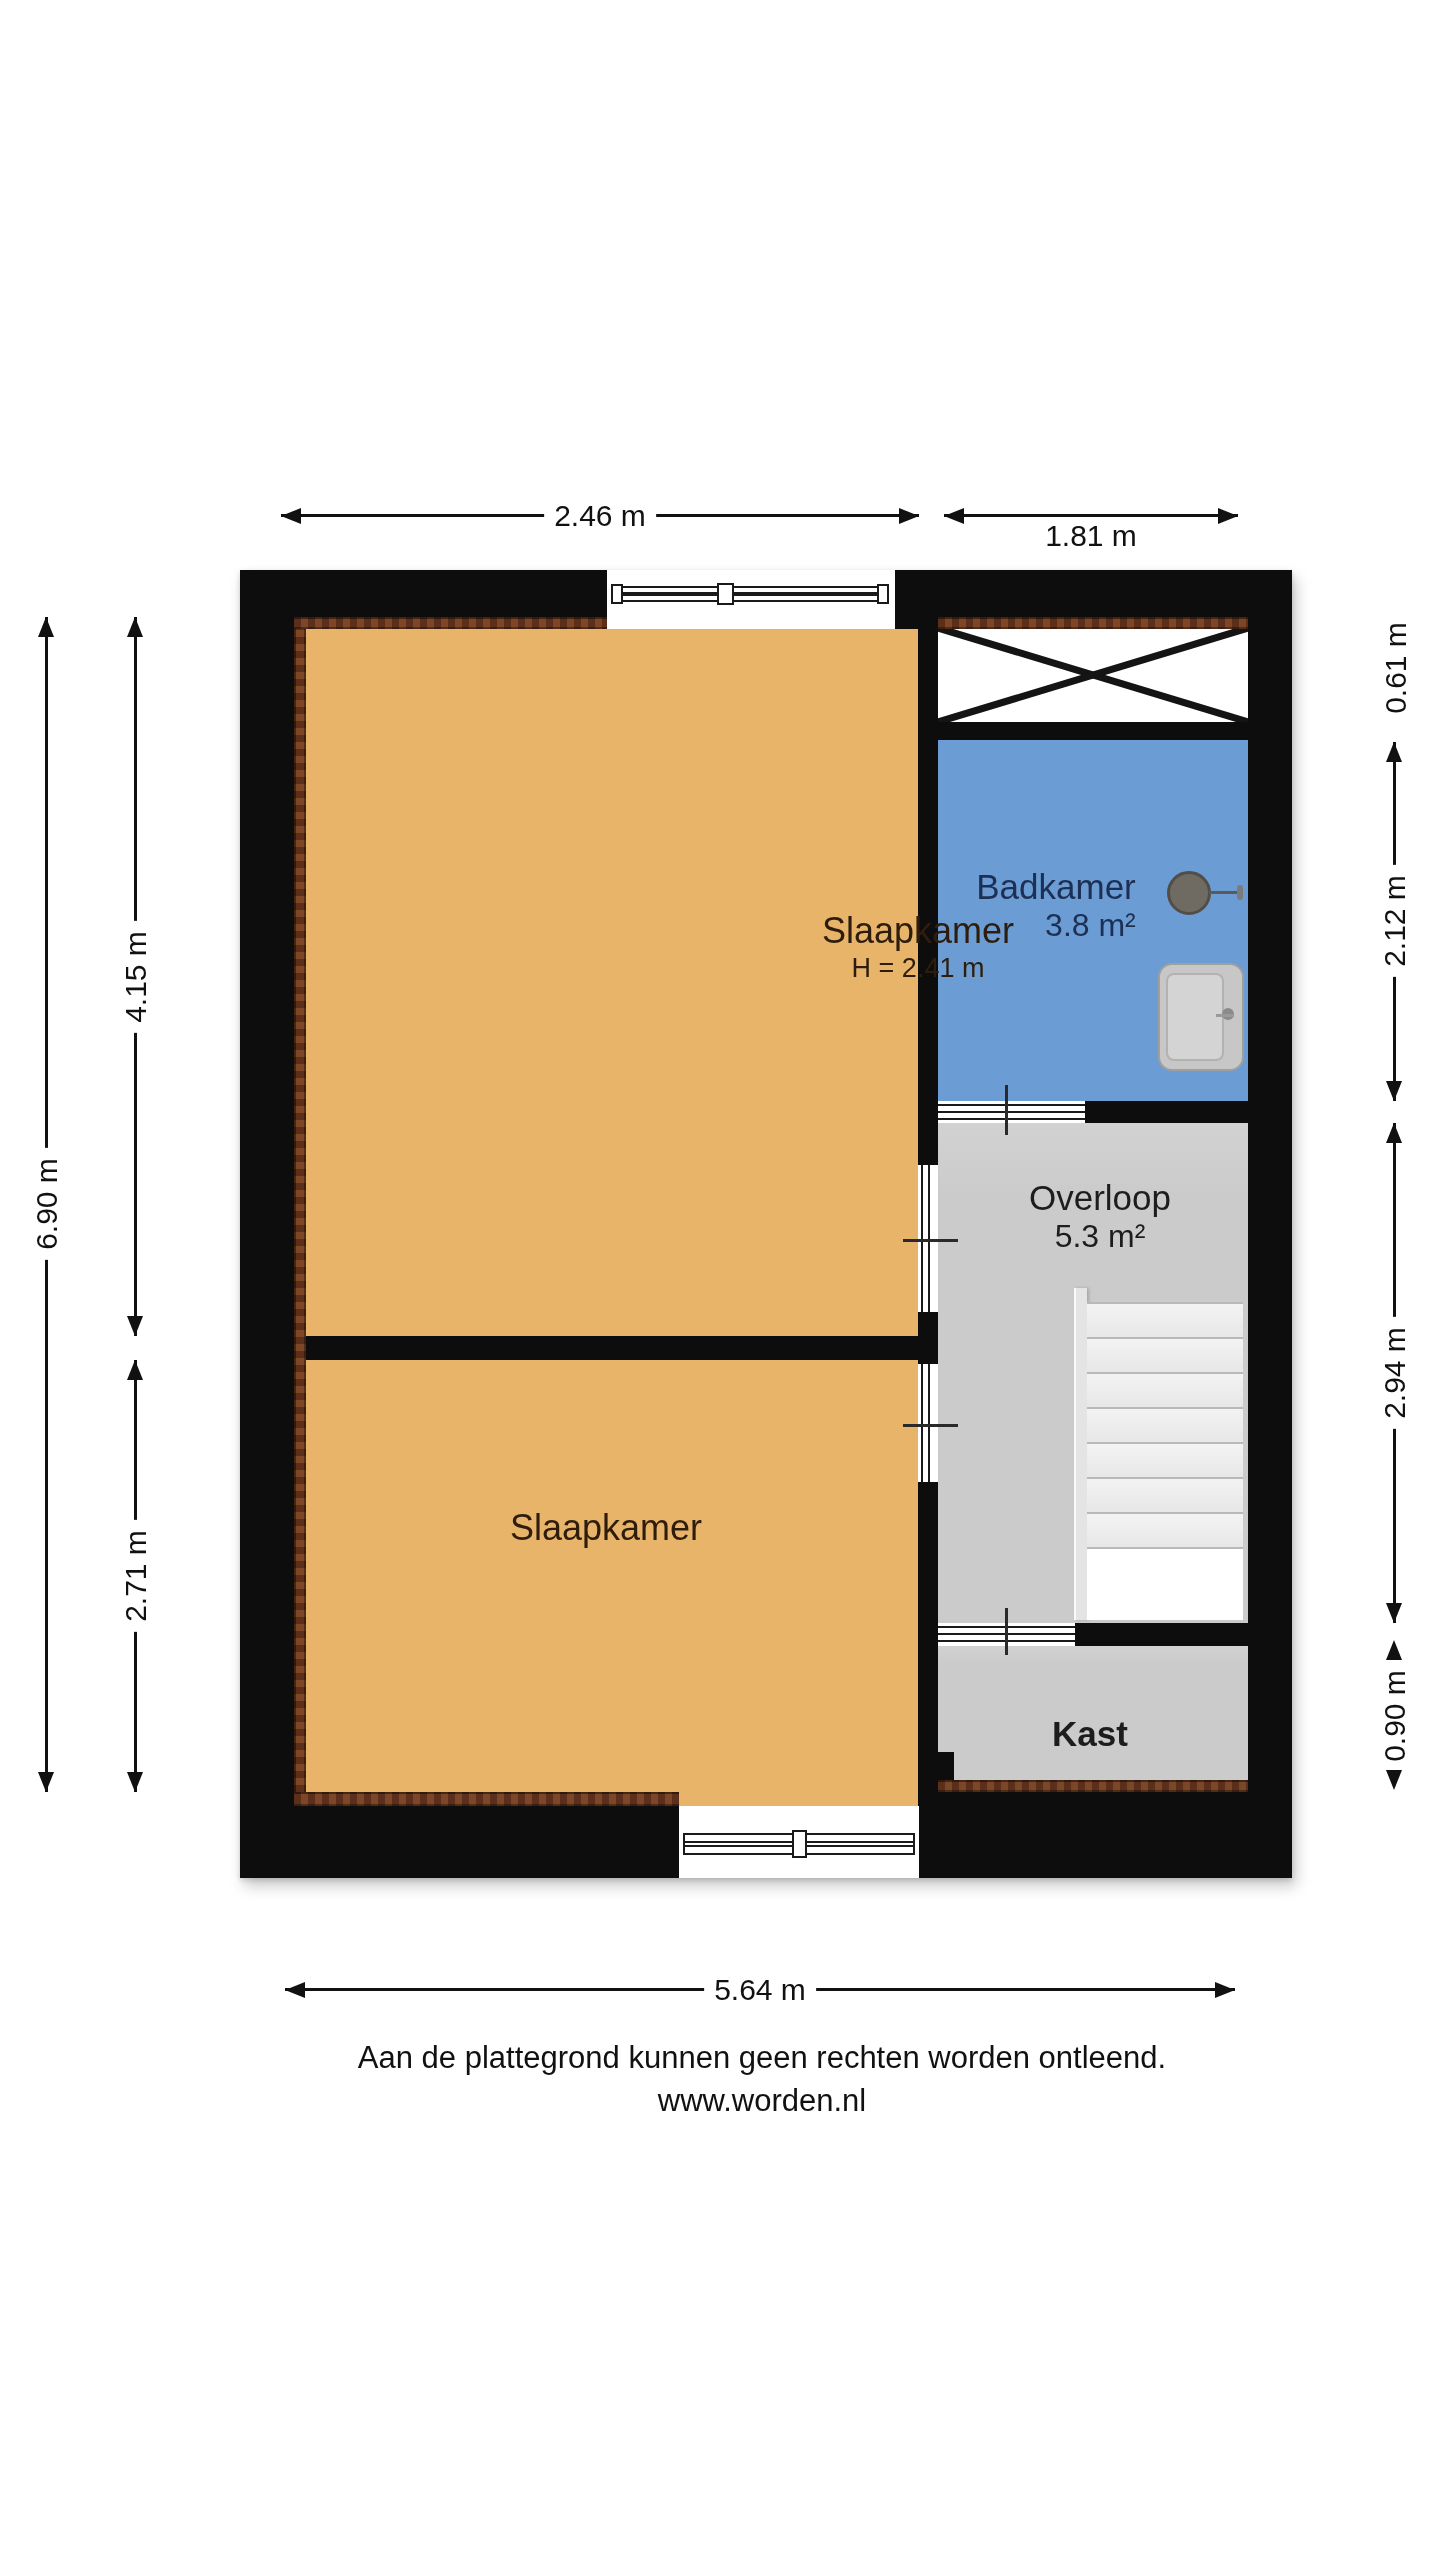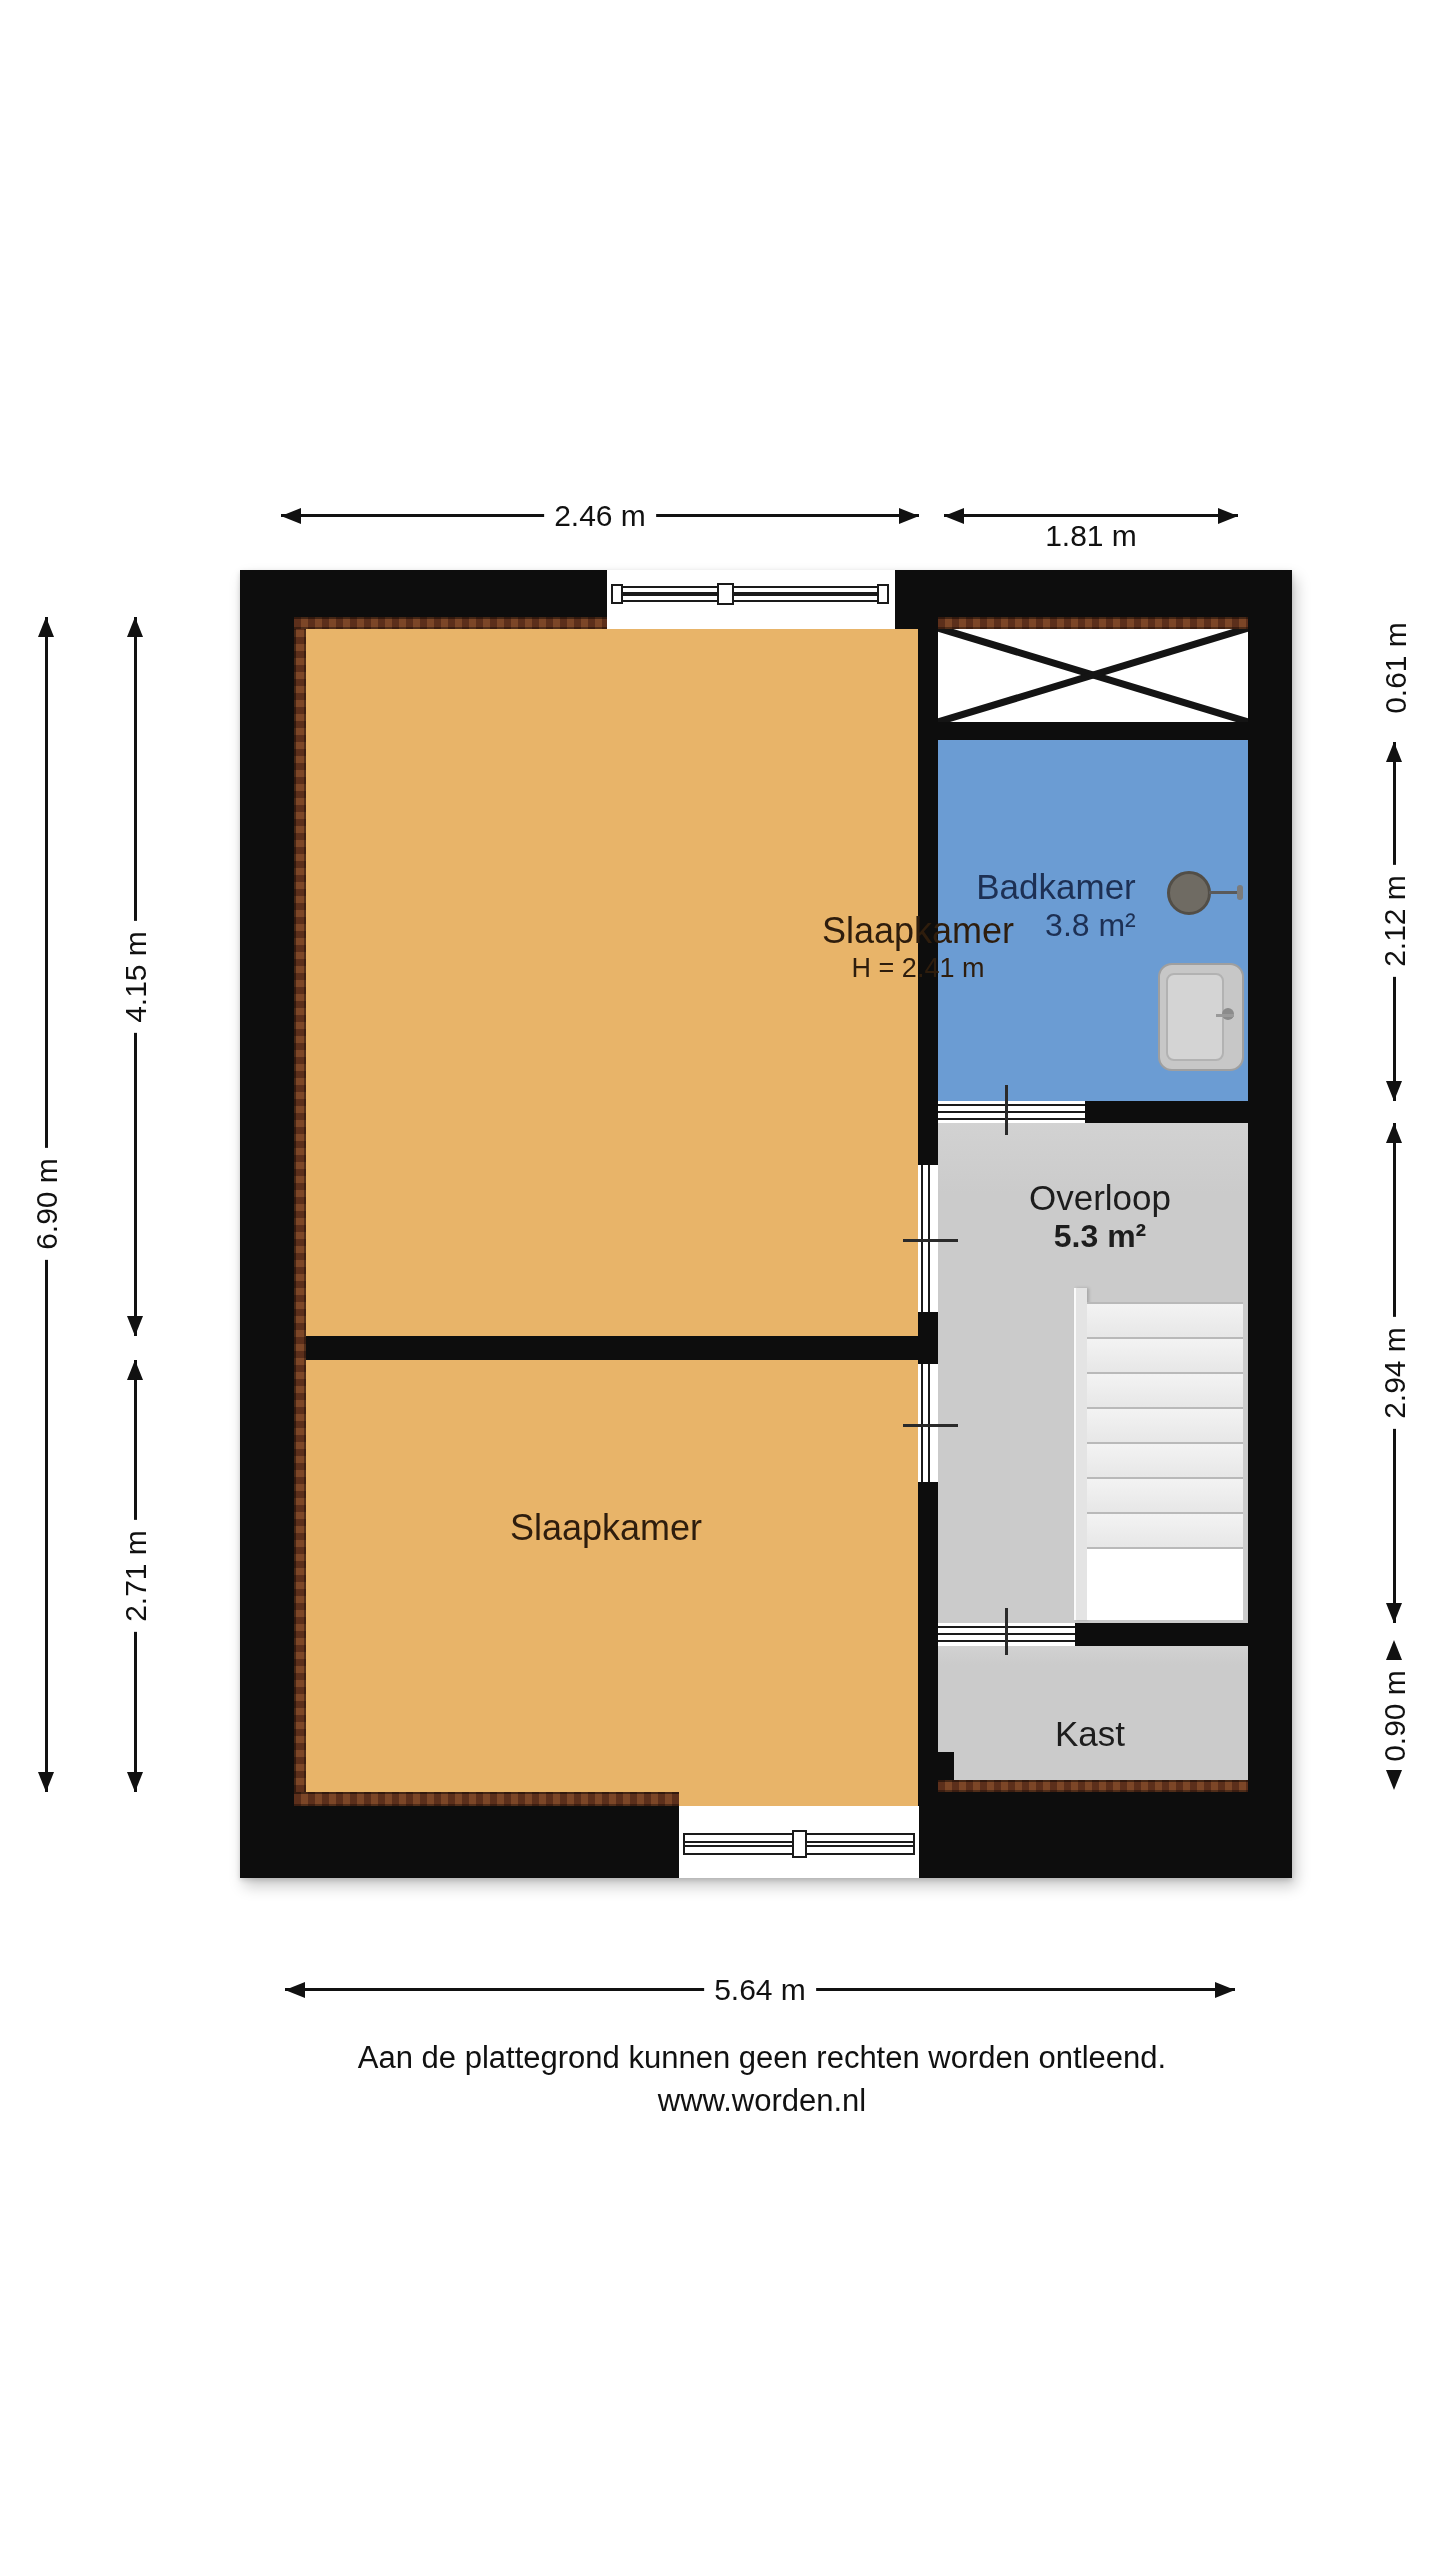--- a/index.html
+++ b/index.html
@@ -171,24 +171,24 @@
     <div class="lbl-main">Slaapkamer</div>
   </div>
 
   <div class="room-label c-bath" style="left:816px;top:335px;">
     <div class="lbl-main" style="font-size:35px;">Badkamer</div>
     <div class="lbl-area" style="font-size:32px;margin-top:5px;text-align:right;">3.8 m²</div>
   </div>
 
   <div class="room-label c-gray" style="left:860px;top:646px;">
     <div class="lbl-main" style="font-size:35px;">Overloop</div>
-    <div class="lbl-area" style="font-size:32px;margin-top:5px;font-weight:bold;">5.3 m²</div>
-  </div>
-
-  <div class="room-label c-gray" style="left:850px;top:1163px;">
+    <div class="lbl-area" style="font-size:32px;margin-top:5px;">5.3 m²</div>
+  </div>
+
+  <div class="room-label c-gray" style="left:850px;top:1163px;font-weight:bold;">
     <div class="lbl-main" style="font-size:35px;">Kast</div>
   </div>
 </div>
 
 <div class="dim-line-h" style="left:281px;top:514px;width:638px;"></div>
 <div class="ah ah-left" style="left:281px;top:508px;"></div>
 <div class="ah ah-right" style="left:899px;top:508px;"></div>
 <div class="dim-label" style="left:600px;top:516px;">2.46 m</div>
 
 <div class="dim-line-h" style="left:944px;top:514px;width:294px;"></div>

